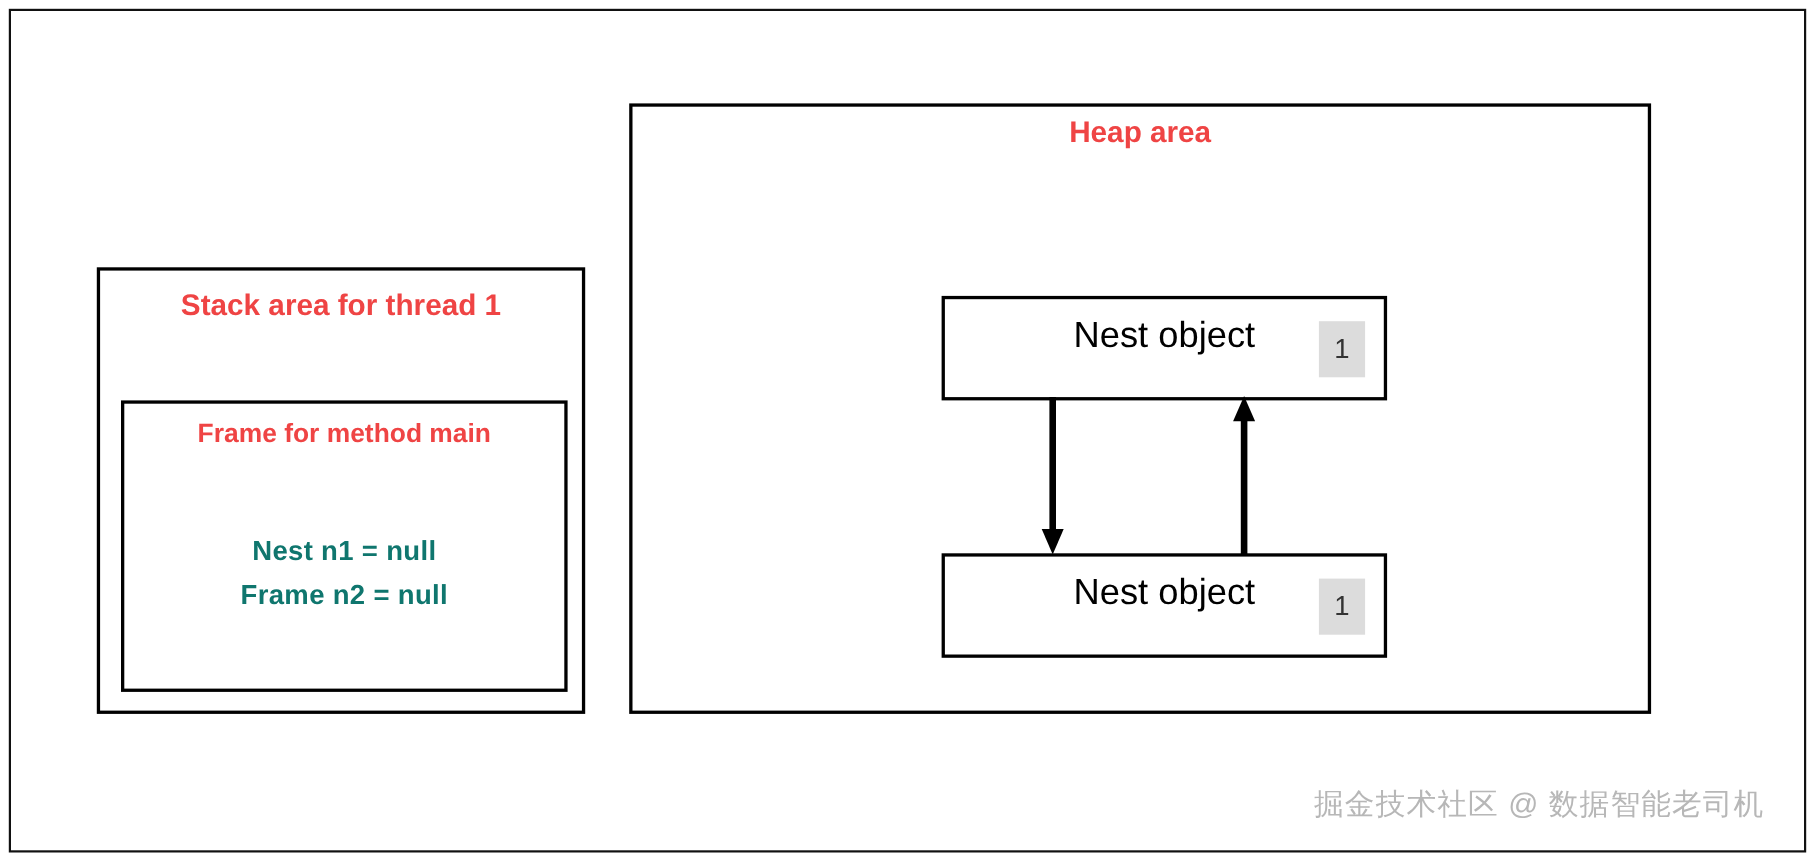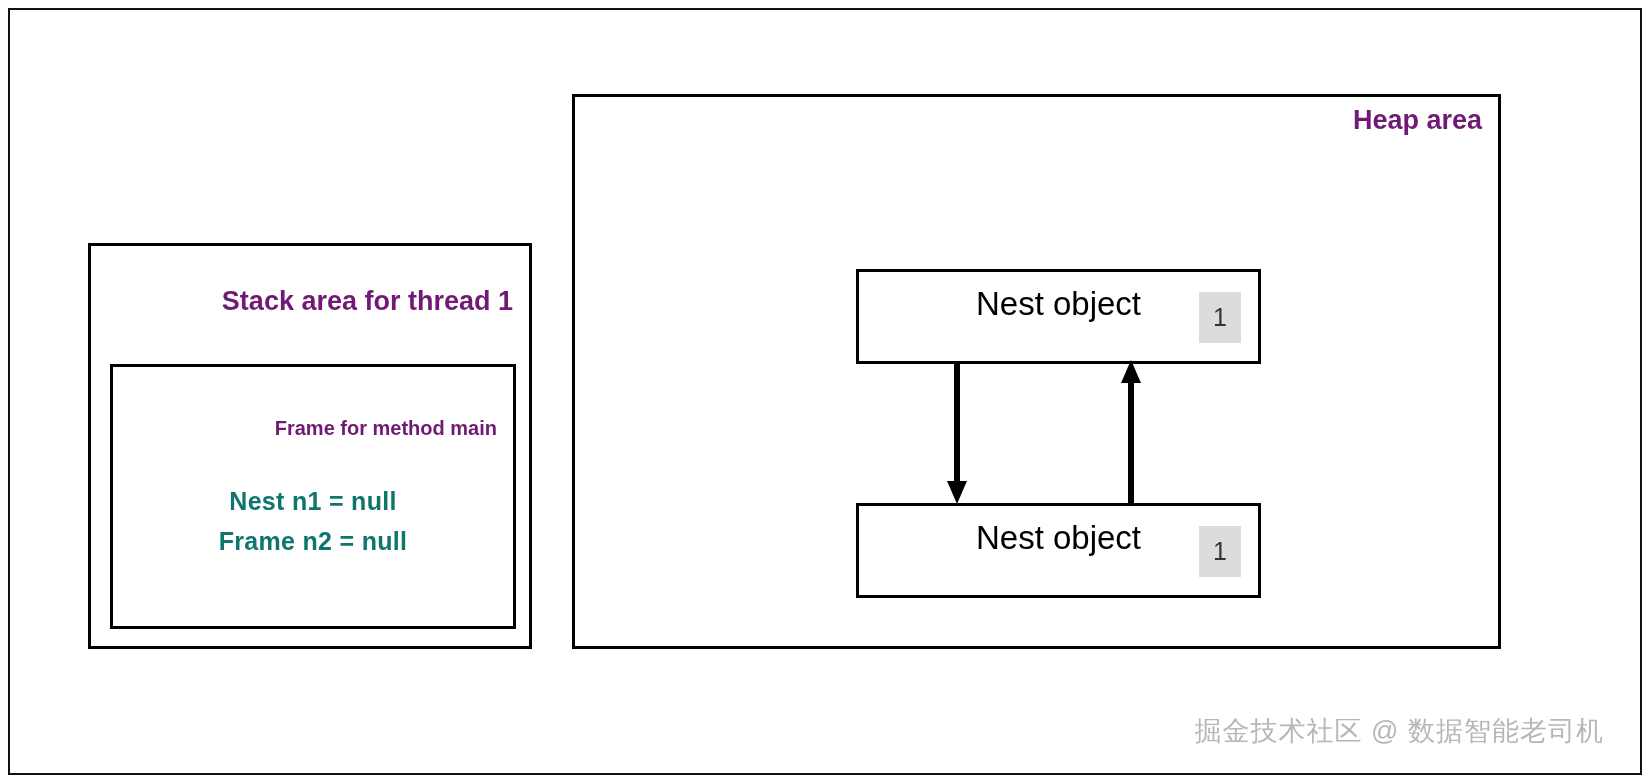--- a/index.html
+++ b/index.html
@@ -32,50 +32,48 @@
   .box {
     position: absolute;
     box-sizing: border-box;
     border: 3px solid #000000;
     background: #ffffff;
   }
 
   .box-title {
     position: absolute;
     left: 0;
-    right: 16px;
-    text-align: right;
+    right: 0;
+    text-align: center;
     font-weight: bold;
-    color: #701a75;
+    color: #ef4444;
     white-space: nowrap;
   }
 
   
   #stack-area {
     left: 78px;
     top: 233px;
     width: 444px;
     height: 406px;
   }
   #stack-area > .box-title {
     top: 16px;
     font-size: 27px;
-    margin-top: 24px;
   }
 
   #frame-main {
     left: 19px;
     top: 118px;
     width: 406px;
     height: 265px;
   }
   #frame-main > .box-title {
     top: 14px;
-    font-size: 20px;
-    margin-top: 36px;
+    font-size: 24px;
   }
   #frame-vars {
     position: absolute;
     left: 0;
     right: 0;
     top: 114px;
     text-align: center;
   }
   .frame-var {
     font-size: 25px;

